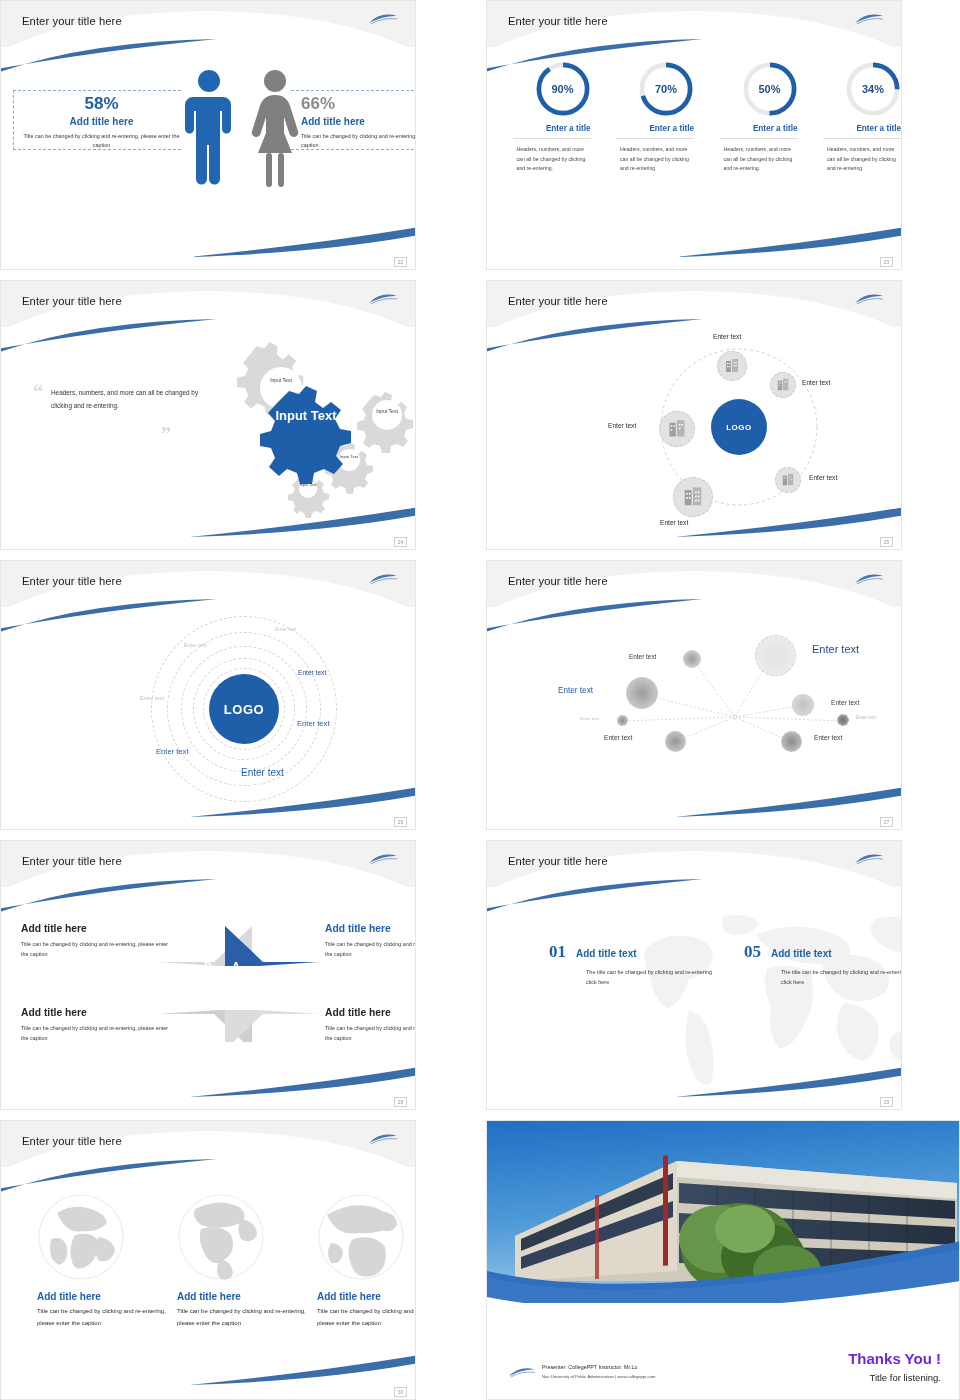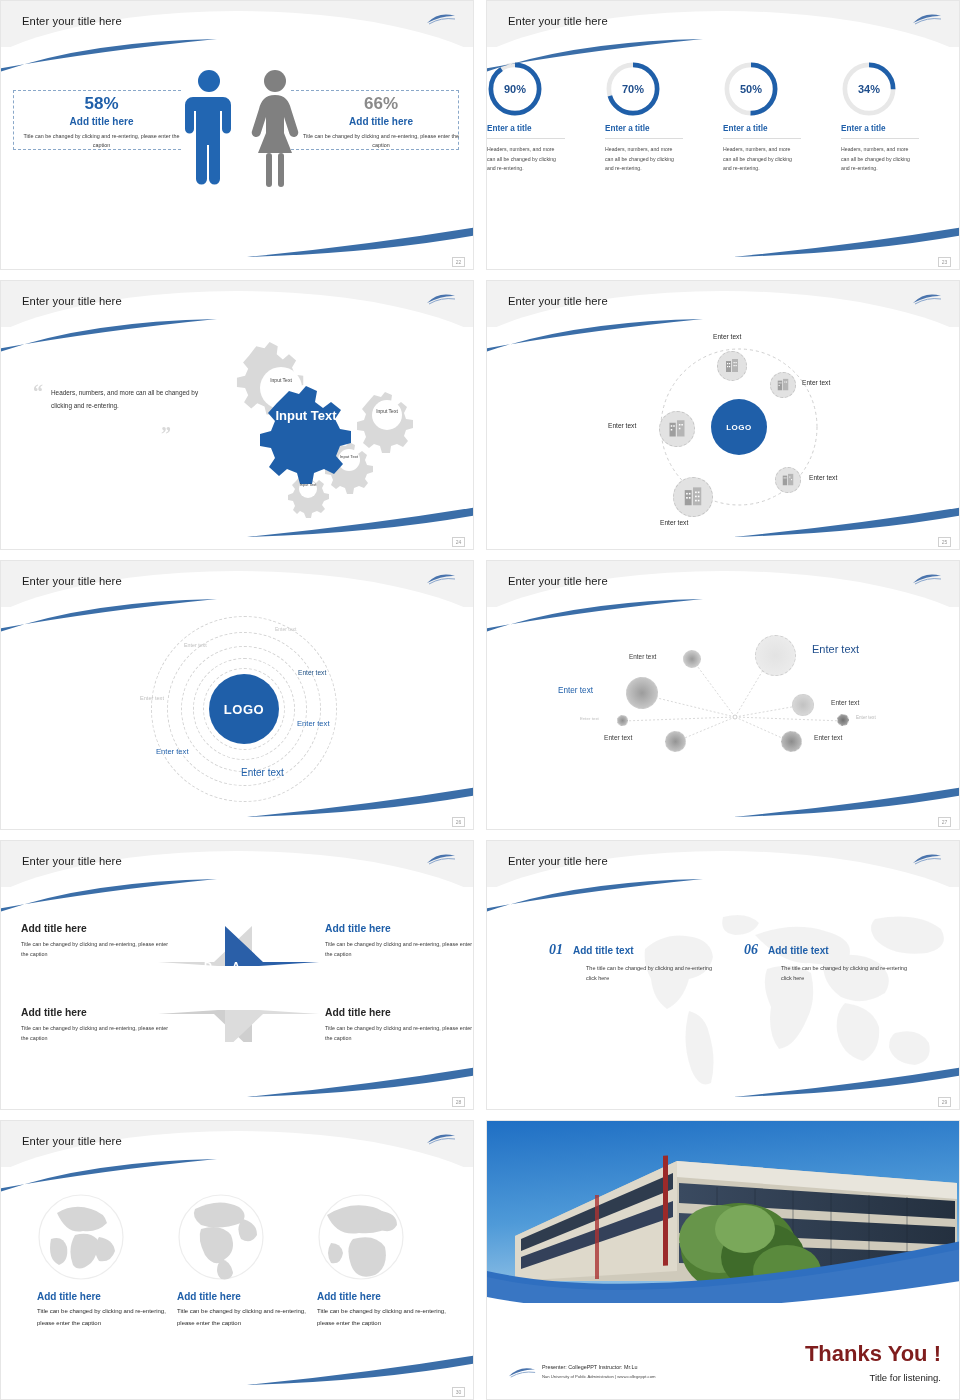--- a/index.html
+++ b/index.html
@@ -14,21 +14,21 @@
     width: 960px; height: 1400px;
     display: grid;
     grid-template-columns: 474px 474px;
     grid-template-rows: 270px 270px 270px 270px 280px;
     column-gap: 12px;
     row-gap: 10px;
     padding: 0 0 0 0;
   }
   .slide {
     position: relative;
-    width: 474px;
+    width: 416px;
     background: #ffffff;
     overflow: hidden;
     border: 1px solid #e6e6e6;
   }
   
   .hdr {
     position: absolute; left: 0; top: 0; width: 100%; height: 46px;
     background: #f2f2f2;
     overflow: hidden;
   }
@@ -58,35 +58,35 @@
     width: 13px; height: 10px; border: 1px solid #d0d0d0;
     font-size: 5px; color: #9a9a9a; text-align: center; line-height: 9px;
     z-index: 7; background: #fff;
   }
   .body-area { position: absolute; left: 0; top: 46px; right: 0; bottom: 0; z-index: 3; }
 
   
   .s1-wrap { position: relative; width: 100%; height: 100%; }
   .s1-fig { position: absolute; left: 178px; top: 18px; width: 130px; height: 130px; }
   .s1-left { position: absolute; left: 18px; top: 48px; width: 165px; text-align: center; }
-  .s1-right { position: absolute; left: 300px; top: 48px; width: 160px; text-align: center; }
+  .s1-right { position: absolute; left: 300px; top: 48px; width: 160px; text-align: left; }
   .pct { font-size: 17px; font-weight: bold; line-height: 1; }
   .pct.blue { color: #1f5fa9; }
   .pct.gray { color: #8a8a8a; }
   .addtitle { font-size: 10px; font-weight: bold; color: #1f5fa9; margin-top: 4px; }
   .caption { font-size: 5.4px; color: #3a3a3a; line-height: 1.75; margin-top: 5px; }
   .bracket-l, .bracket-r {
     position: absolute; border: 1px dashed #8aa8c9; width: 168px; height: 60px;
   }
   .bracket-l { left: 12px; top: 43px; border-right: none; }
   .bracket-r { left: 290px; top: 43px; border-left: none; }
 
   
   .donut-row { position: absolute; left: 0; top: 14px; width: 100%; display: flex; }
-  .donut-col { flex: 1; display: flex; flex-direction: column; align-items: flex-start; }
+  .donut-col { flex: 1; display: flex; flex-direction: column; align-items: flex-end; }
   .donut { width: 56px; height: 56px; position: relative; }
   .donut .val {
     position: absolute; inset: 0; display: flex; align-items: center; justify-content: center;
     font-size: 11px; font-weight: bold; color: #1f4e8c;
   }
   .donut-title { font-size: 8.2px; font-weight: bold; color: #1f5fa9; margin-top: 7px; }
   .donut-rule { width: 78px; height: 1px; background: #dcdcdc; margin-top: 5px; }
   .donut-desc { font-size: 5.2px; color: #4a4a4a; line-height: 1.85; margin-top: 6px; width: 74px; text-align: left; }
 
   
@@ -127,33 +127,33 @@
   .net-node { position: absolute; border-radius: 50%; border: 1px dashed #cfcfcf; }
   .net-lbl { position: absolute; }
 
   
   .q-title { font-size: 10.3px; font-weight: bold; color: #262626; }
   .q-title.blue { color: #1f5fa9; }
   .q-text { font-size: 5.4px; color: #3a3a3a; line-height: 1.9; margin-top: 5px; }
   .q-block { position: absolute; width: 152px; }
 
   
-  .wm-num { font-size: 14px; font-style: italic; font-weight: bold; color: #1f5fa9; font-family: "Liberation Serif", serif; }
+  .wm-num { font-size: 17px; font-weight: bold; color: #1f5fa9; font-family: "Liberation Serif", serif; }
   .wm-t { font-size: 10px; font-weight: bold; color: #1f5fa9; }
   .wm-d { font-size: 5.5px; color: #3a3a3a; line-height: 1.9; margin-top: 5px; }
 
   
   .g-col { position: absolute; width: 140px; }
   .g-title { font-size: 10px; font-weight: bold; color: #1f5fa9; margin-top: 6px; }
   .g-text { font-size: 6px; color: #2b2b2b; line-height: 1.95; margin-top: 4px; }
 
   
   .s10 { position: relative; width: 474px; height: 280px; background:#fff; overflow: hidden; border: 1px solid #e6e6e6;}
   .photo { position: absolute; left: 0; top: 0; width: 100%; height: 182px; overflow: hidden; }
-  .thanks-big { position: absolute; right: 18px; bottom: 32px; font-size: 22px; font-weight: bold; color: #7f1d1d; margin-top: 16px; }
+  .thanks-big { position: absolute; right: 18px; bottom: 32px; font-size: 15px; font-weight: bold; color: #6d28d9; margin-top: 16px; }
   .thanks-sub { position: absolute; right: 18px; bottom: 16px; font-size: 9.5px; color: #1a1a1a; }
   .pres-l1 { position: absolute; left: 55px; bottom: 29px; font-size: 5.4px; color: #2b2b2b; }
   .pres-l2 { position: absolute; left: 55px; bottom: 20px; font-size: 4.2px; color: #4a4a4a; }
   .pres-logo { position: absolute; left: 20px; bottom: 20px; width: 30px; height: 15px; }
 </style>
 </head>
 <body>
 
 <div class="grid">
 
@@ -627,21 +627,21 @@
       <div style="position:absolute;left:62px;top:55px;">
         <div style="display:flex;align-items:baseline;gap:10px;">
           <div class="wm-num">01</div>
           <div class="wm-t">Add title text</div>
         </div>
         <div class="wm-d" style="margin-left:37px;width:136px;">The title can be changed by clicking and re-entering click here</div>
       </div>
 
       <div style="position:absolute;left:257px;top:55px;">
         <div style="display:flex;align-items:baseline;gap:10px;">
-          <div class="wm-num">06</div>
+          <div class="wm-num">05</div>
           <div class="wm-t">Add title text</div>
         </div>
         <div class="wm-d" style="margin-left:37px;width:136px;">The title can be changed by clicking and re-entering click here</div>
       </div>
     </div>
     <div class="pagenum">29</div>
   </div>
 
   <div class="slide" style="height:280px;">
     <div class="hdr">

